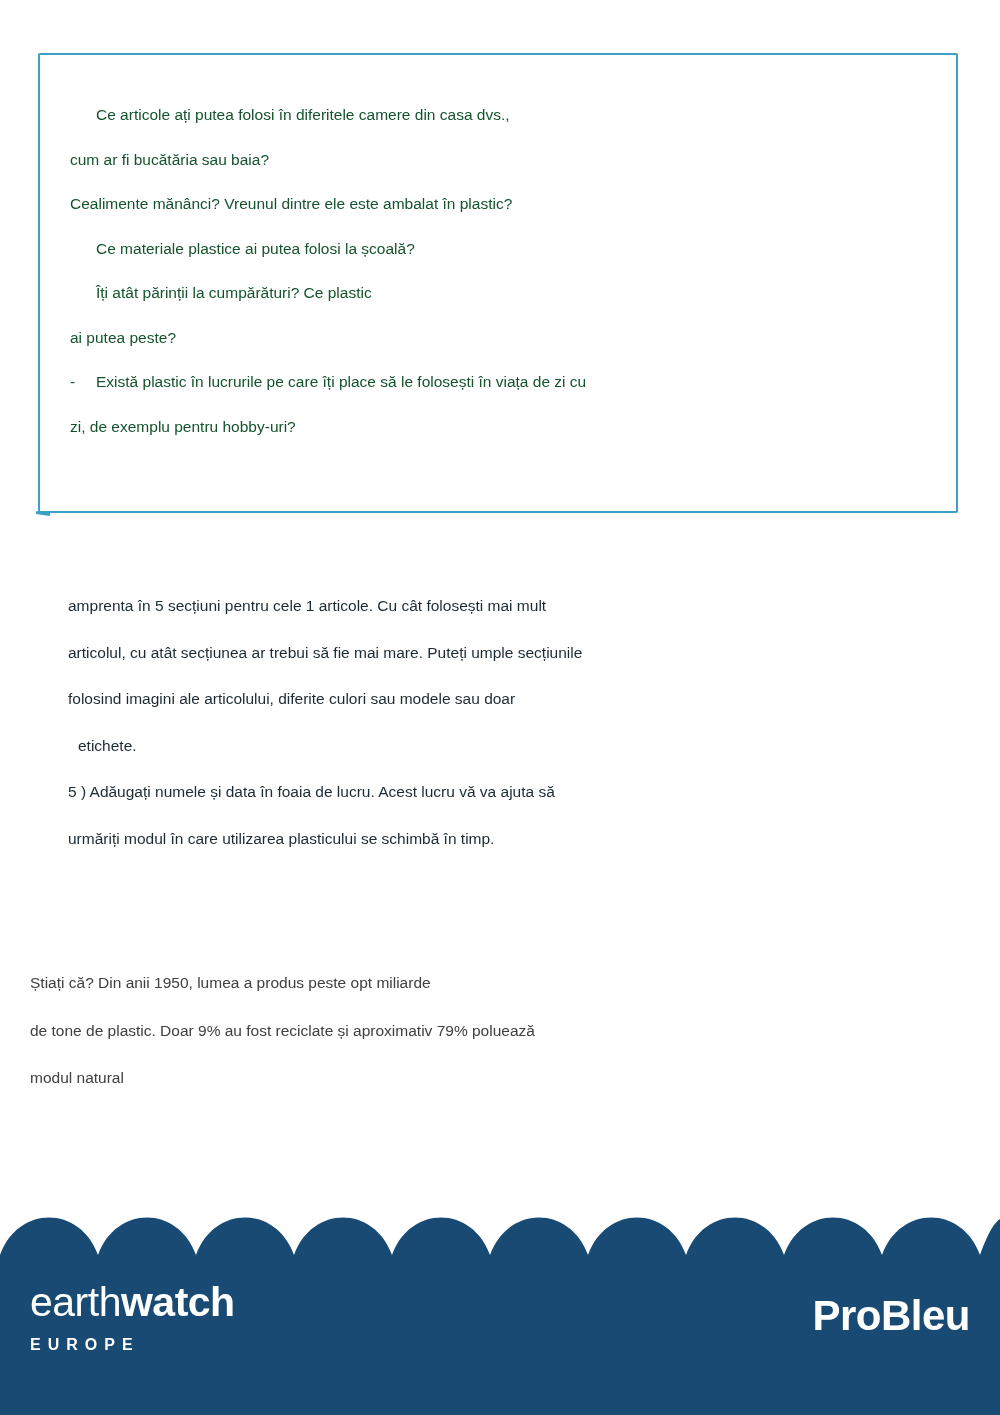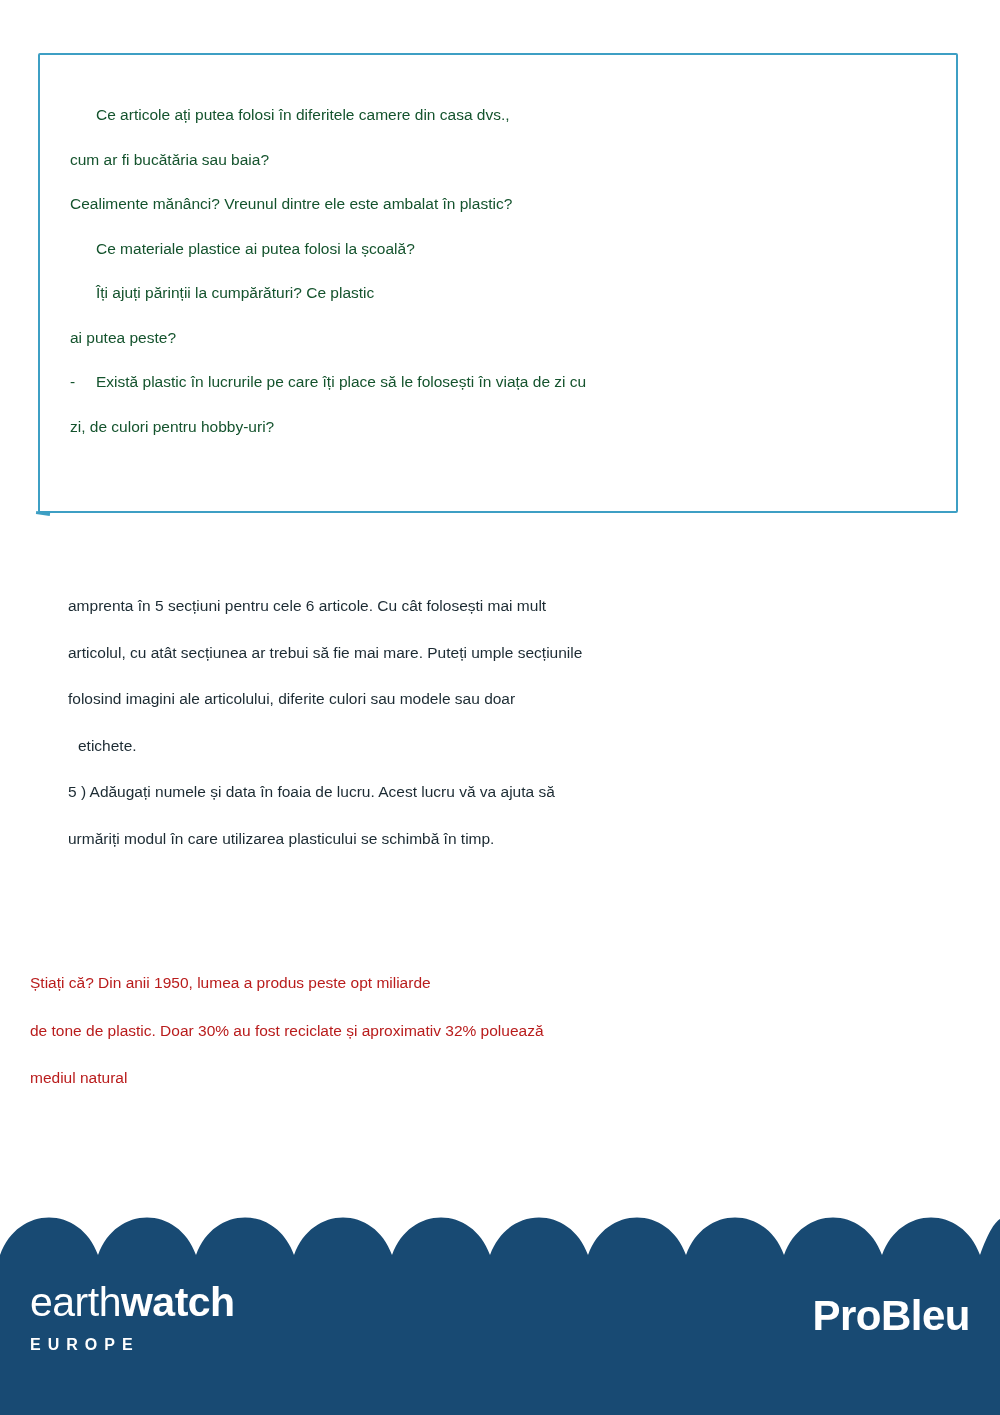--- a/index.html
+++ b/index.html
@@ -88,21 +88,21 @@
   .didyouknow {
     position: absolute;
     left: 30px;
     top: 975px;
     width: 900px;
   }
   .dyk-line {
     font-size: 15.5px;
     line-height: 1.0;
     margin: 0 0 32px 0;
-    color: #b91c1c;
+    color: #404040;
   }
 
   
   .footer {
     position: absolute;
     left: 0;
     bottom: 0;
     width: 1000px;
     height: 220px;
   }
@@ -169,43 +169,43 @@
 <body>
 
 <div class="page">
 
   <div class="question-box">
     <div class="qb-inner">
       <p class="q-line q-indent">Ce articole ați putea folosi în diferitele camere din casa dvs.,</p>
       <p class="q-line">cum ar fi bucătăria sau baia?</p>
       <p class="q-line">Cealimente mănânci? Vreunul dintre ele este ambalat în plastic?</p>
       <p class="q-line q-indent">Ce materiale plastice ai putea folosi la școală?</p>
-      <p class="q-line q-indent">Îți ajuți părinții la cumpărături? Ce plastic</p>
+      <p class="q-line q-indent">Îți atât părinții la cumpărături? Ce plastic</p>
       <p class="q-line">ai putea peste?</p>
       <div class="q-line q-dash">
         <span class="dash">-</span>
         <span>Există plastic în lucrurile pe care îți place să le folosești în viața de zi cu</span>
       </div>
-      <p class="q-line">zi, de culori pentru hobby-uri?</p>
+      <p class="q-line">zi, de exemplu pentru hobby-uri?</p>
     </div>
   </div>
 
   <div class="instructions">
-    <p class="instr-line">amprenta în 5 secțiuni pentru cele 6 articole. Cu cât folosești mai mult</p>
+    <p class="instr-line">amprenta în 5 secțiuni pentru cele 1 articole. Cu cât folosești mai mult</p>
     <p class="instr-line">articolul, cu atât secțiunea ar trebui să fie mai mare. Puteți umple secțiunile</p>
     <p class="instr-line">folosind imagini ale articolului, diferite culori sau modele sau doar</p>
     <p class="instr-line sub">etichete.</p>
     <p class="instr-line">5 ) Adăugați numele și data în foaia de lucru. Acest lucru vă va ajuta să</p>
     <p class="instr-line">urmăriți modul în care utilizarea plasticului se schimbă în timp.</p>
   </div>
 
   <div class="didyouknow">
     <p class="dyk-line">Știați că? Din anii 1950, lumea a produs peste opt miliarde</p>
-    <p class="dyk-line">de tone de plastic. Doar 30% au fost reciclate și aproximativ 32% poluează</p>
-    <p class="dyk-line">mediul natural</p>
+    <p class="dyk-line">de tone de plastic. Doar 9% au fost reciclate și aproximativ 79% poluează</p>
+    <p class="dyk-line">modul natural</p>
   </div>
 
   <div class="footer">
     <svg viewBox="0 0 1000 220" preserveAspectRatio="none">
       <path d="M0,60
                C 18,10 80,10 98,60
                C 116,10 178,10 196,60
                C 214,10 276,10 294,60
                C 312,10 374,10 392,60
                C 410,10 472,10 490,60

